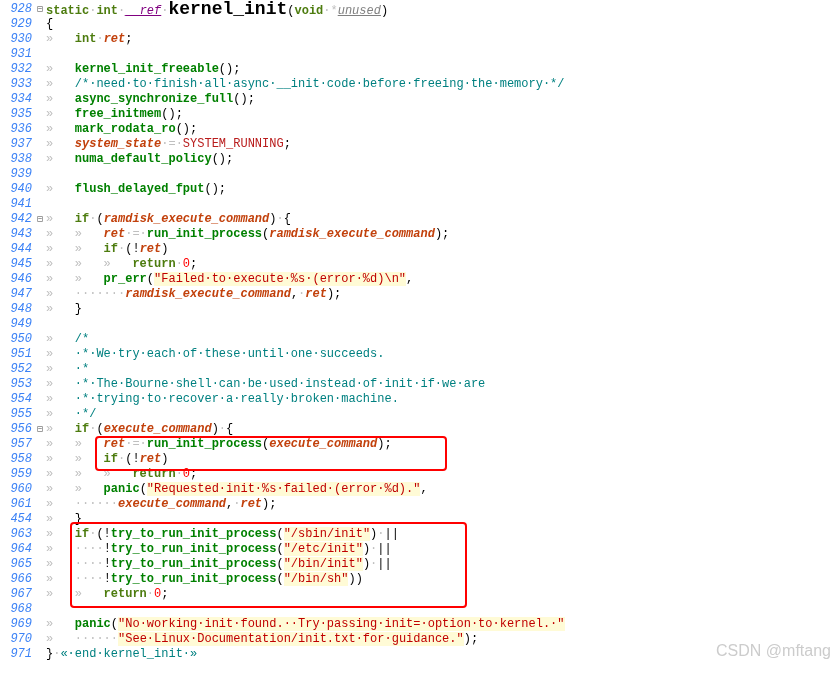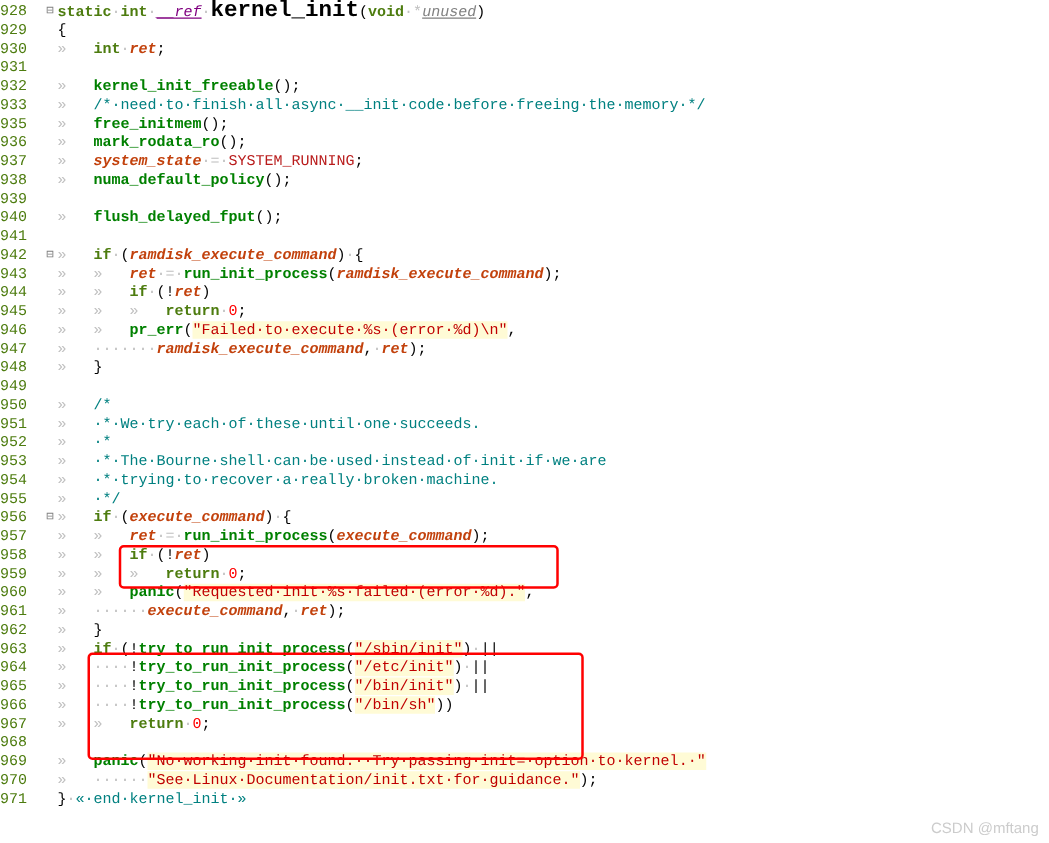--- a/index.html
+++ b/index.html
@@ -17,25 +17,26 @@
 .code-area {
   padding: 2px 0;
 }
 .line {
   display: flex;
   white-space: pre;
   height: 15px;
 }
 .gutter {
   width: 32px;
-  text-align: left;
-  color: #4d7c0f;
+  text-align: right;
+  color: #3b82f6;
   padding-right: 2px;
   user-select: none;
   flex-shrink: 0;
+  font-style: italic;
 }
 .fold {
   width: 12px;
   text-align: center;
   color: #808080;
   flex-shrink: 0;
   user-select: none;
   font-size: 10px;
 }
 .code {
@@ -48,32 +49,33 @@
 .param { color: #808080; font-style: italic; text-decoration: underline; }
 .ident { font-style: italic; color: #c2410c; font-weight: bold; }
 .punct { color: #000; }
 .str { color: #c00000; background: #fffbd6; }
 .num { color: #ff0000; }
 .macro { color: #b91c1c; }
 .comment { color: #008080; }
 .ws { color: #c0c0c0; }
 .arrow { color: #c0c0c0; }
 .redbox { position: absolute; border: 2px solid red; border-radius: 4px; pointer-events: none; }
-.watermark { position: absolute; right: 8px; bottom: 4px; color: #ccc; font-family: Arial, sans-serif; font-size: 12px; }
+.watermark { position: absolute; right: 8px; bottom: 16px; color: #ccc; font-family: Arial, sans-serif; font-size: 16px; }
 </style>
 </head>
 <body>
 
 <div class="code-area" id="code-area">
     <div class="line"><span class="gutter">928</span><span class="fold">⊟</span><span class="code"><span class="kw">static</span><span class="ws">·</span><span class="kw">int</span><span class="ws">·</span><span class="ref">__ref</span><span class="ws">·</span><span class="funcdef">kernel_init</span><span class="punct">(</span><span class="kw">void</span><span class="ws">·*</span><span class="param">unused</span><span class="punct">)</span></span></div>
     <div class="line"><span class="gutter">929</span><span class="fold"></span><span class="code"><span class="punct">{</span></span></div>
     <div class="line"><span class="gutter">930</span><span class="fold"></span><span class="code"><span class="arrow">»   </span><span class="kw">int</span><span class="ws">·</span><span class="ident">ret</span><span class="punct">;</span></span></div>
     <div class="line"><span class="gutter">931</span><span class="fold"></span><span class="code"></span></div>
     <div class="line"><span class="gutter">932</span><span class="fold"></span><span class="code"><span class="arrow">»   </span><span class="func">kernel_init_freeable</span><span class="punct">();</span></span></div>
     <div class="line"><span class="gutter">933</span><span class="fold"></span><span class="code"><span class="arrow">»   </span><span class="comment">/*·need·to·finish·all·async·__init·code·before·freeing·the·memory·*/</span></span></div>
+    <div class="line"><span class="gutter">934</span><span class="fold"></span><span class="code"><span class="arrow">»   </span><span class="func">async_synchronize_full</span><span class="punct">();</span></span></div>
     <div class="line"><span class="gutter">935</span><span class="fold"></span><span class="code"><span class="arrow">»   </span><span class="func">free_initmem</span><span class="punct">();</span></span></div>
     <div class="line"><span class="gutter">936</span><span class="fold"></span><span class="code"><span class="arrow">»   </span><span class="func">mark_rodata_ro</span><span class="punct">();</span></span></div>
     <div class="line"><span class="gutter">937</span><span class="fold"></span><span class="code"><span class="arrow">»   </span><span class="ident">system_state</span><span class="ws">·=·</span><span class="macro">SYSTEM_RUNNING</span><span class="punct">;</span></span></div>
     <div class="line"><span class="gutter">938</span><span class="fold"></span><span class="code"><span class="arrow">»   </span><span class="func">numa_default_policy</span><span class="punct">();</span></span></div>
     <div class="line"><span class="gutter">939</span><span class="fold"></span><span class="code"></span></div>
     <div class="line"><span class="gutter">940</span><span class="fold"></span><span class="code"><span class="arrow">»   </span><span class="func">flush_delayed_fput</span><span class="punct">();</span></span></div>
     <div class="line"><span class="gutter">941</span><span class="fold"></span><span class="code"></span></div>
     <div class="line"><span class="gutter">942</span><span class="fold">⊟</span><span class="code"><span class="arrow">»   </span><span class="kw">if</span><span class="ws">·</span><span class="punct">(</span><span class="ident">ramdisk_execute_command</span><span class="punct">)</span><span class="ws">·</span><span class="punct">{</span></span></div>
     <div class="line"><span class="gutter">943</span><span class="fold"></span><span class="code"><span class="arrow">»   »   </span><span class="ident">ret</span><span class="ws">·=·</span><span class="func">run_init_process</span><span class="punct">(</span><span class="ident">ramdisk_execute_command</span><span class="punct">);</span></span></div>
     <div class="line"><span class="gutter">944</span><span class="fold"></span><span class="code"><span class="arrow">»   »   </span><span class="kw">if</span><span class="ws">·</span><span class="punct">(!</span><span class="ident">ret</span><span class="punct">)</span></span></div>
@@ -87,21 +89,21 @@
     <div class="line"><span class="gutter">952</span><span class="fold"></span><span class="code"><span class="arrow">»   </span><span class="comment">·*</span></span></div>
     <div class="line"><span class="gutter">953</span><span class="fold"></span><span class="code"><span class="arrow">»   </span><span class="comment">·*·The·Bourne·shell·can·be·used·instead·of·init·if·we·are</span></span></div>
     <div class="line"><span class="gutter">954</span><span class="fold"></span><span class="code"><span class="arrow">»   </span><span class="comment">·*·trying·to·recover·a·really·broken·machine.</span></span></div>
     <div class="line"><span class="gutter">955</span><span class="fold"></span><span class="code"><span class="arrow">»   </span><span class="comment">·*/</span></span></div>
     <div class="line"><span class="gutter">956</span><span class="fold">⊟</span><span class="code"><span class="arrow">»   </span><span class="kw">if</span><span class="ws">·</span><span class="punct">(</span><span class="ident">execute_command</span><span class="punct">)</span><span class="ws">·</span><span class="punct">{</span></span></div>
     <div class="line"><span class="gutter">957</span><span class="fold"></span><span class="code"><span class="arrow">»   »   </span><span class="ident">ret</span><span class="ws">·=·</span><span class="func">run_init_process</span><span class="punct">(</span><span class="ident">execute_command</span><span class="punct">);</span></span></div>
     <div class="line"><span class="gutter">958</span><span class="fold"></span><span class="code"><span class="arrow">»   »   </span><span class="kw">if</span><span class="ws">·</span><span class="punct">(!</span><span class="ident">ret</span><span class="punct">)</span></span></div>
     <div class="line"><span class="gutter">959</span><span class="fold"></span><span class="code"><span class="arrow">»   »   »   </span><span class="kw">return</span><span class="ws">·</span><span class="num">0</span><span class="punct">;</span></span></div>
     <div class="line"><span class="gutter">960</span><span class="fold"></span><span class="code"><span class="arrow">»   »   </span><span class="func">panic</span><span class="punct">(</span><span class="str">"Requested·init·%s·failed·(error·%d)."</span><span class="punct">,</span></span></div>
     <div class="line"><span class="gutter">961</span><span class="fold"></span><span class="code"><span class="arrow">»   </span><span class="ws">······</span><span class="ident">execute_command</span><span class="punct">,</span><span class="ws">·</span><span class="ident">ret</span><span class="punct">);</span></span></div>
-    <div class="line"><span class="gutter">962</span><span class="fold"></span><span class="code"><span class="arrow">»   </span><span class="punct">}</span></span></div>
+    <div class="line"><span class="gutter">454</span><span class="fold"></span><span class="code"><span class="arrow">»   </span><span class="punct">}</span></span></div>
     <div class="line"><span class="gutter">963</span><span class="fold"></span><span class="code"><span class="arrow">»   </span><span class="kw">if</span><span class="ws">·</span><span class="punct">(!</span><span class="func">try_to_run_init_process</span><span class="punct">(</span><span class="str">"/sbin/init"</span><span class="punct">)</span><span class="ws">·</span><span class="punct">||</span></span></div>
     <div class="line"><span class="gutter">964</span><span class="fold"></span><span class="code"><span class="arrow">»   </span><span class="ws">····</span><span class="punct">!</span><span class="func">try_to_run_init_process</span><span class="punct">(</span><span class="str">"/etc/init"</span><span class="punct">)</span><span class="ws">·</span><span class="punct">||</span></span></div>
     <div class="line"><span class="gutter">965</span><span class="fold"></span><span class="code"><span class="arrow">»   </span><span class="ws">····</span><span class="punct">!</span><span class="func">try_to_run_init_process</span><span class="punct">(</span><span class="str">"/bin/init"</span><span class="punct">)</span><span class="ws">·</span><span class="punct">||</span></span></div>
     <div class="line"><span class="gutter">966</span><span class="fold"></span><span class="code"><span class="arrow">»   </span><span class="ws">····</span><span class="punct">!</span><span class="func">try_to_run_init_process</span><span class="punct">(</span><span class="str">"/bin/sh"</span><span class="punct">))</span></span></div>
     <div class="line"><span class="gutter">967</span><span class="fold"></span><span class="code"><span class="arrow">»   »   </span><span class="kw">return</span><span class="ws">·</span><span class="num">0</span><span class="punct">;</span></span></div>
     <div class="line"><span class="gutter">968</span><span class="fold"></span><span class="code"></span></div>
     <div class="line"><span class="gutter">969</span><span class="fold"></span><span class="code"><span class="arrow">»   </span><span class="func">panic</span><span class="punct">(</span><span class="str">"No·working·init·found.··Try·passing·init=·option·to·kernel.·"</span></span></div>
     <div class="line"><span class="gutter">970</span><span class="fold"></span><span class="code"><span class="arrow">»   </span><span class="ws">······</span><span class="str">"See·Linux·Documentation/init.txt·for·guidance."</span><span class="punct">);</span></span></div>
     <div class="line"><span class="gutter">971</span><span class="fold"></span><span class="code"><span class="punct">}</span><span class="ws">·</span><span class="comment">«·end·kernel_init·»</span></span></div>
   </div>

